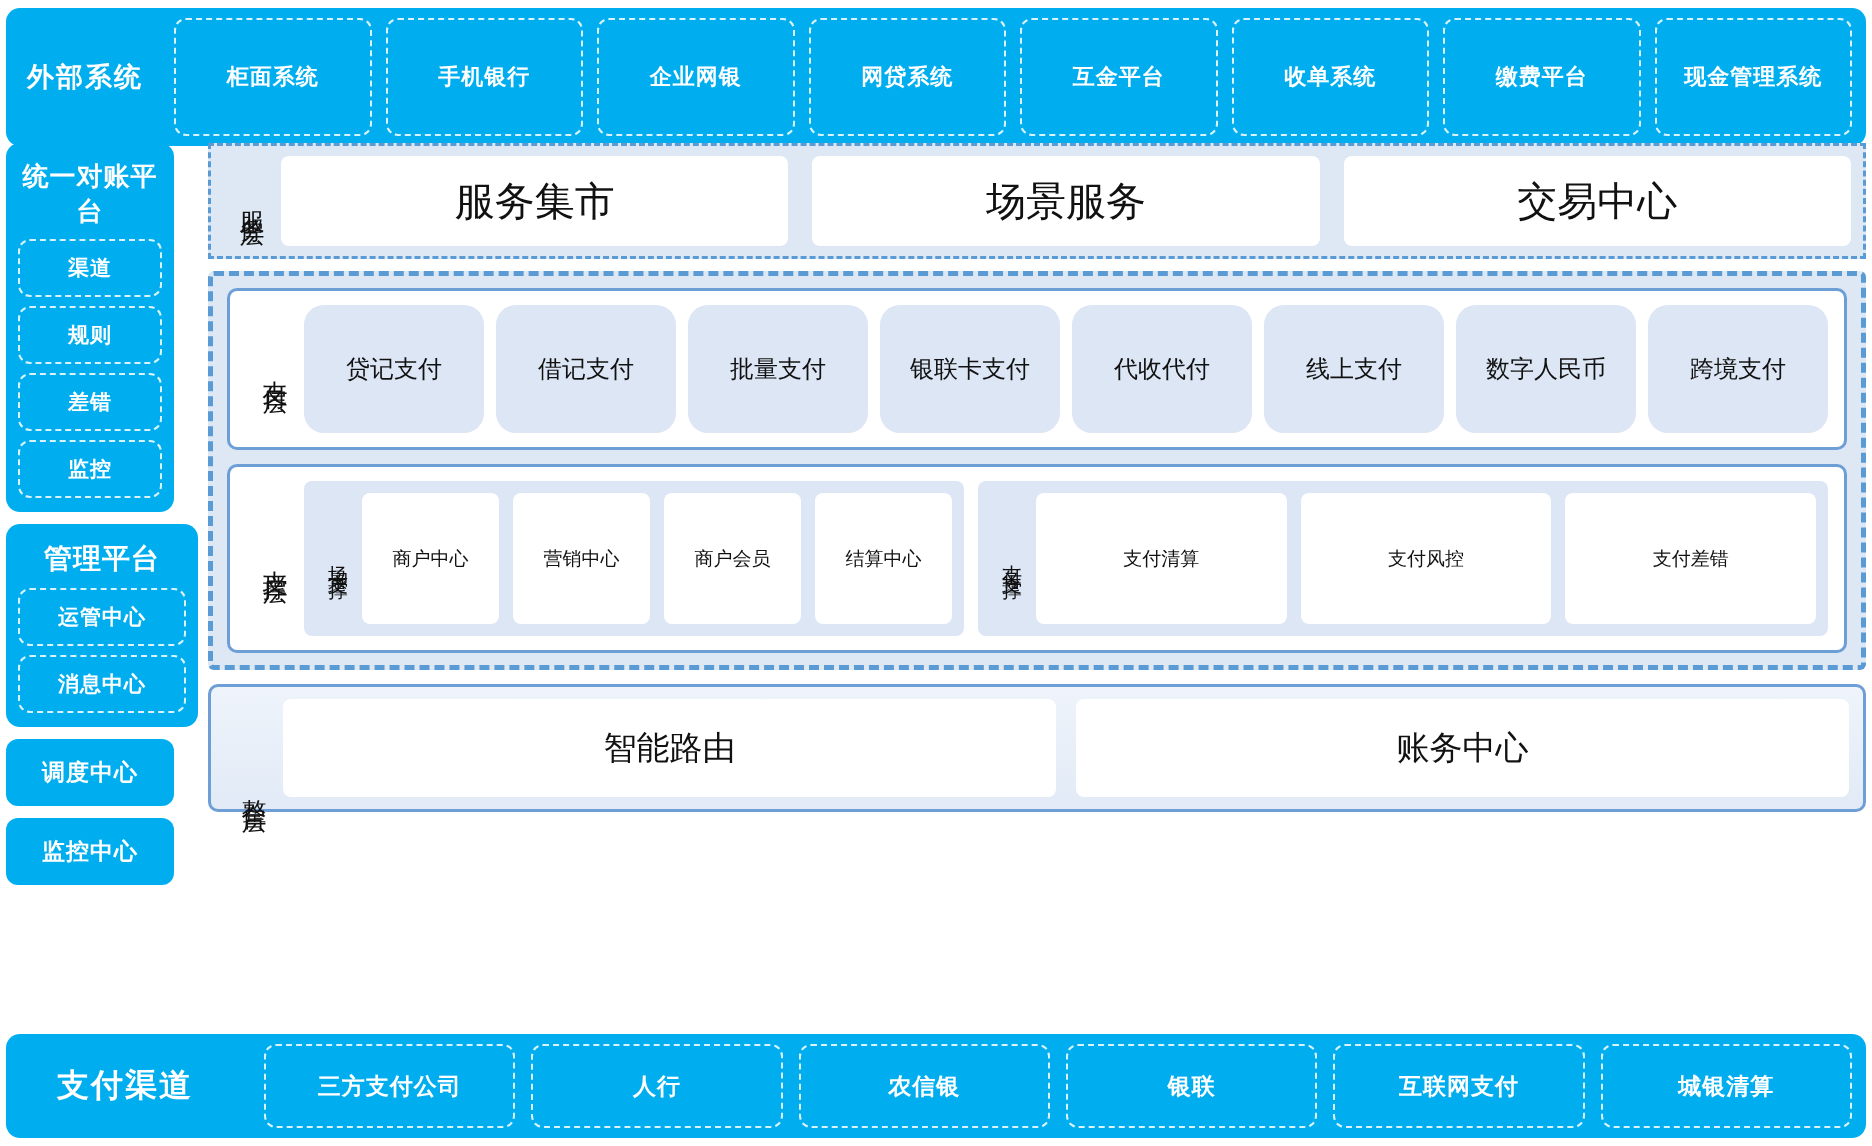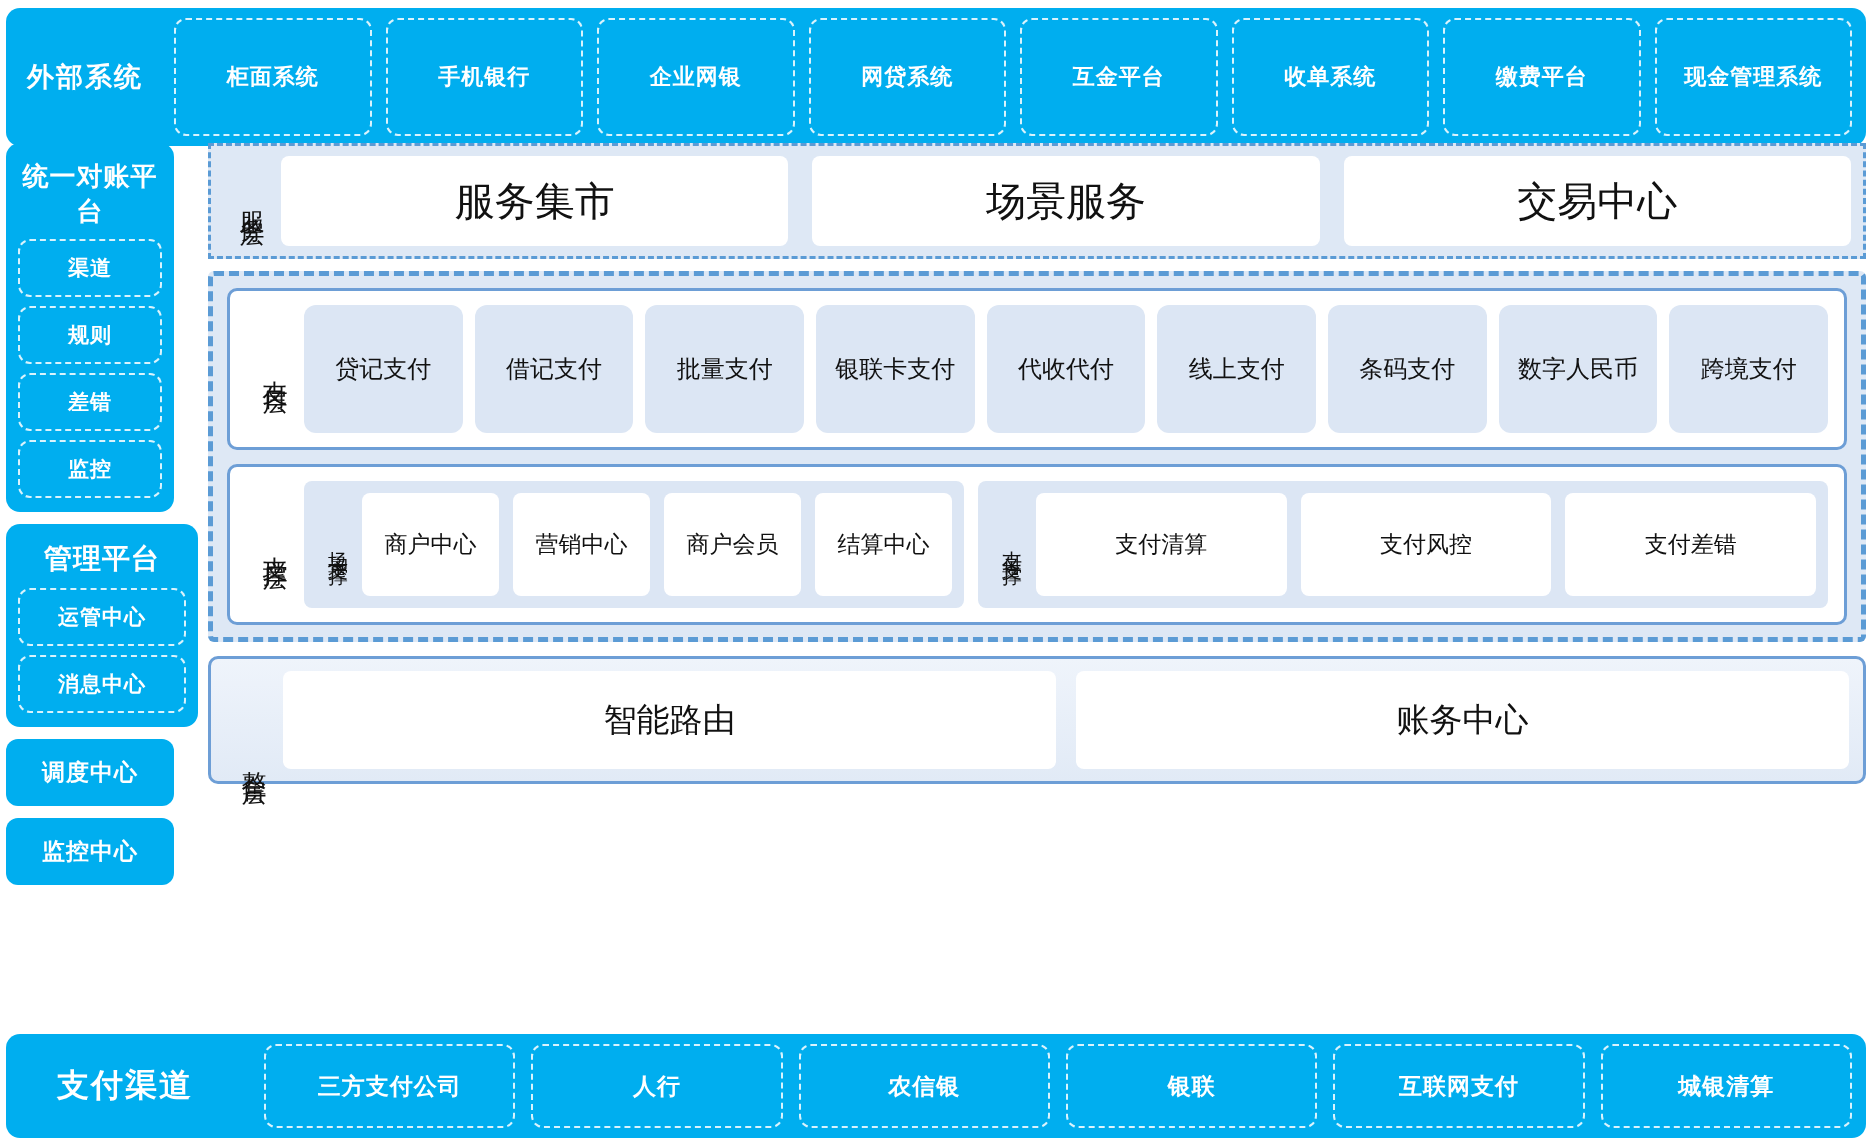--- a/index.html
+++ b/index.html
@@ -173,21 +173,21 @@
     border-radius: 8px;
     display: flex;
     align-items: center;
     justify-content: center;
     text-align: center;
     color: #111;
     flex: 1 1 0;
   }
   .card-tint {
     background: #DCE6F4;
-    border-radius: 12px;
+    border-radius: 20px;
     display: flex;
     align-items: center;
     justify-content: center;
     text-align: center;
     color: #111;
     flex: 1 1 0;
   }
 
   #service-layer { margin-bottom: 12px; }
   #service-layer .card-row { gap: 24px; }
@@ -211,21 +211,21 @@
   #support-layer .group-row { display: flex; gap: 14px; flex: 1 1 auto; }
   .group-box {
     background: #DCE6F4;
     border-radius: 8px;
     padding: 12px 12px;
     display: flex;
     align-items: stretch;
   }
   #group-scene   { flex: 0 0 660px; }
   #group-paysupp { flex: 1 1 auto; }
-  #support-layer .card-white { height: 103px; font-size: 23px; }
+  #support-layer .card-white { height: 131px; font-size: 19px; }
   #support-layer .card-row { gap: 14px; }
 
   
   #integration-layer .card-row { gap: 20px; }
   #integration-layer .card-white { height: 98px; font-size: 33px; }
 
   
   #channel-bar {
     position: absolute;
     left: 6px; bottom: 8px;
@@ -298,21 +298,20 @@
 
     <div class="inner-panel" id="payment-layer">
       <div class="vlabel">支付层</div>
       <div class="card-row">
         <div class="card-tint">贷记支付</div>
         <div class="card-tint">借记支付</div>
         <div class="card-tint">批量支付</div>
         <div class="card-tint">银联卡支付</div>
         <div class="card-tint">代收代付</div>
         <div class="card-tint">线上支付</div>
-        <div class="card-tint">条码支付</div>
         <div class="card-tint">数字人民币</div>
         <div class="card-tint">跨境支付</div>
       </div>
     </div>
 
     <div class="inner-panel" id="support-layer">
       <div class="vlabel">支撑层</div>
       <div class="group-row">
 
         <div class="group-box" id="group-scene">

